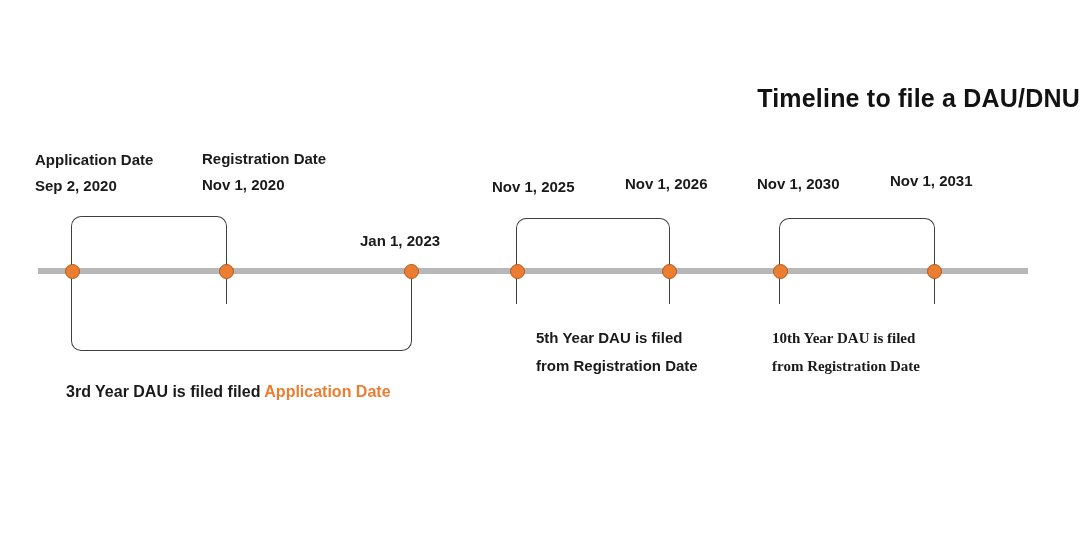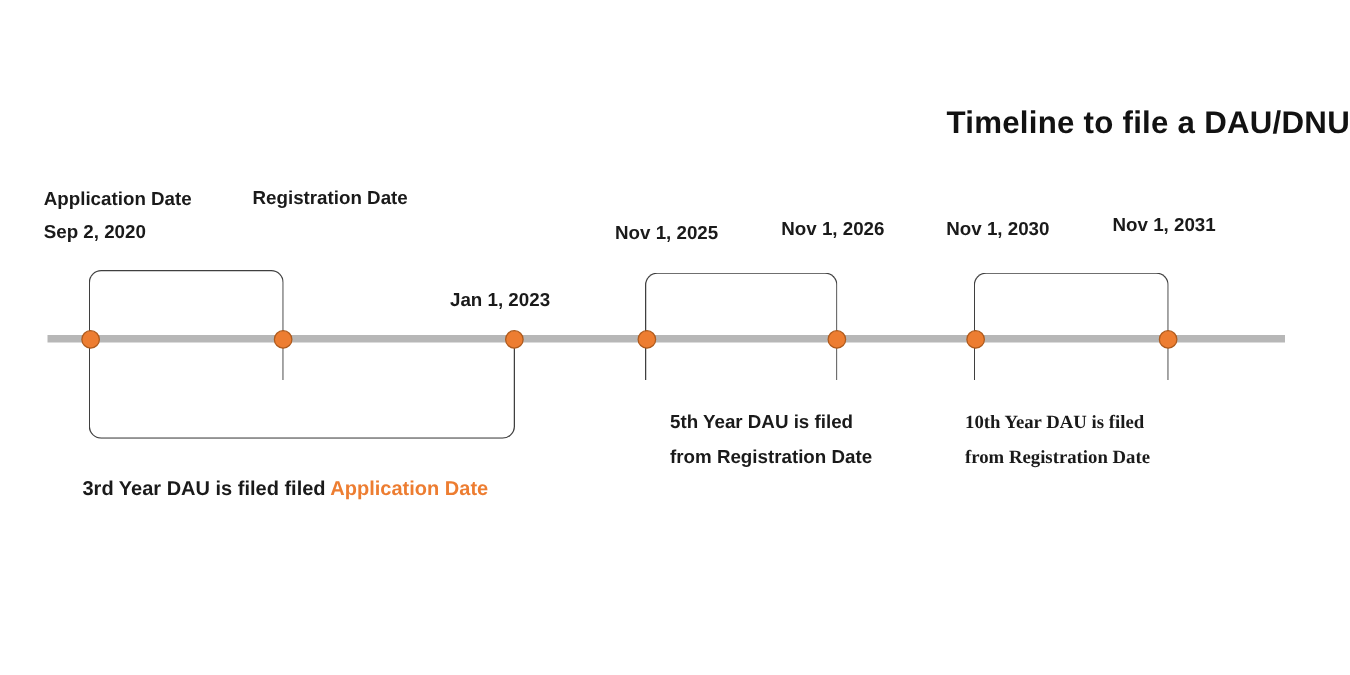--- a/index.html
+++ b/index.html
@@ -58,20 +58,21 @@
   <div class="dot" style="left:773px;top:264px;"></div>
   <div class="dot" style="left:927px;top:264px;"></div>
 
   <div class="ms-label" style="left:35px;top:147px;">
     <div>Application Date</div>
     <div>Sep 2, 2020</div>
   </div>
 
   <div class="ms-label" style="left:202px;top:146px;">
     <div>Registration Date</div>
+    <div>Nov 1, 2020</div>
   </div>
 
   <div class="ms-label" style="left:360px;top:228px;">
     <div>Jan 1, 2023</div>
   </div>
 
   <div class="ms-label" style="left:492px;top:174px;">
     <div>Nov 1, 2025</div>
   </div>
 

